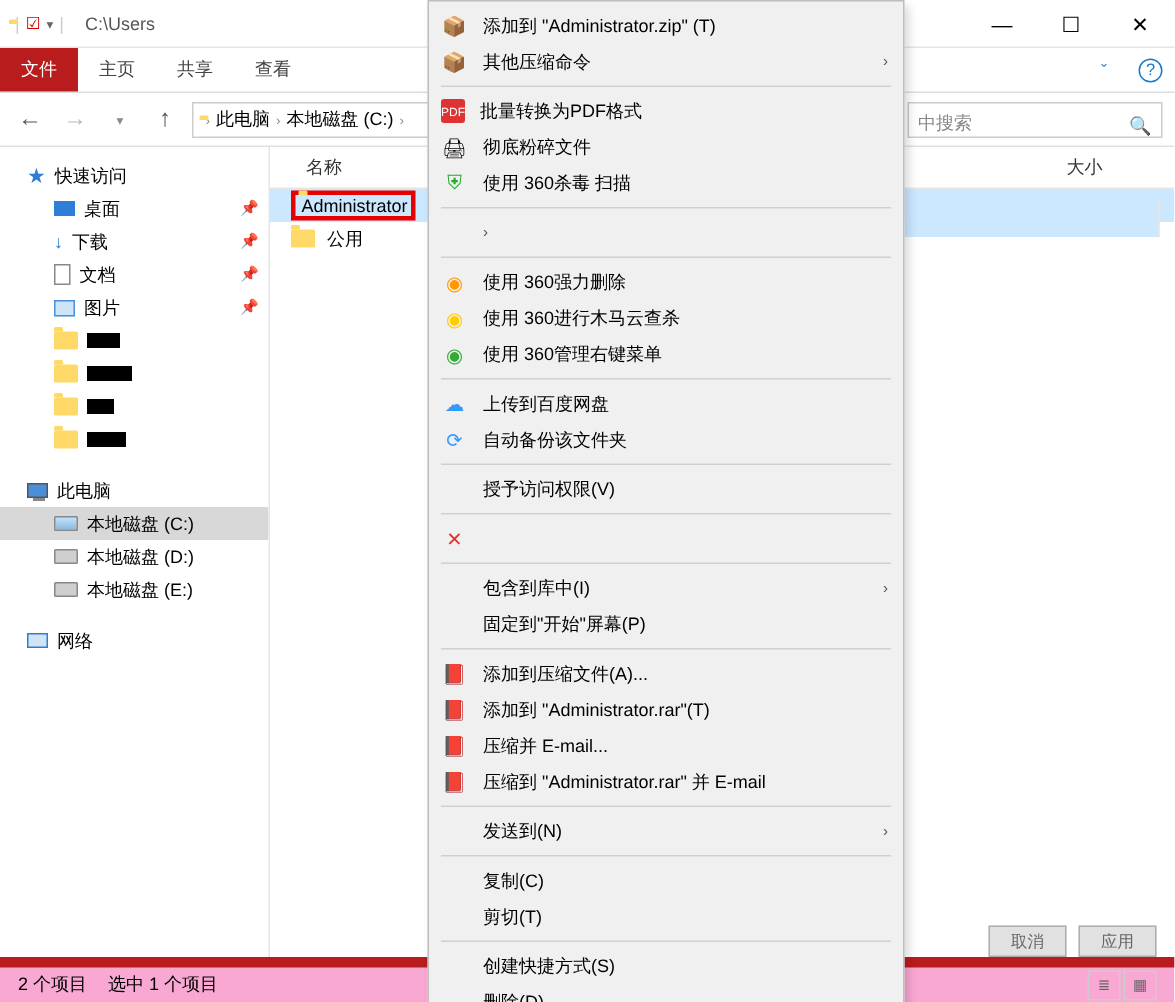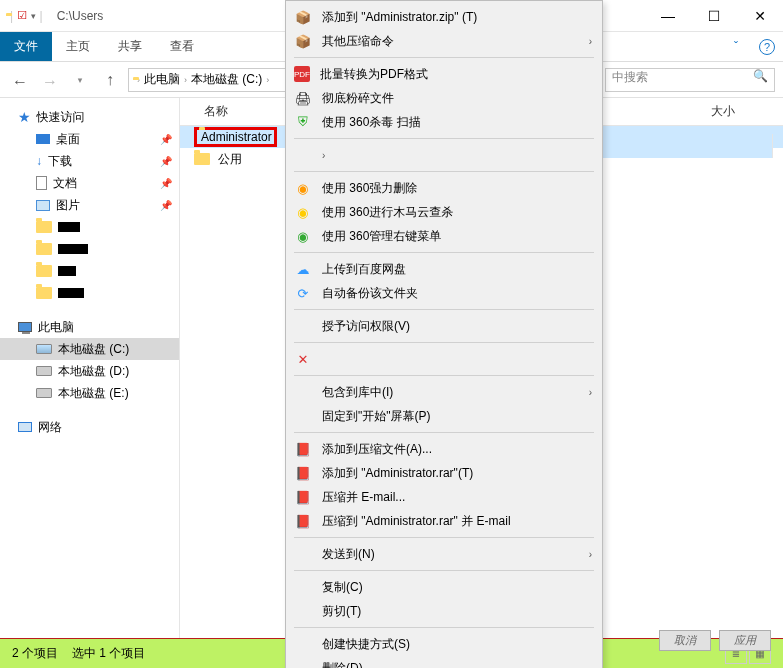--- a/index.html
+++ b/index.html
@@ -6,74 +6,74 @@
 body { width: 783px; height: 668px; background: #fff; overflow: hidden; position: relative; }
 
 .titlebar { height: 32px; display: flex; align-items: center; border-bottom: 1px solid #e5e5e5; }
 .titlebar .icons { display: flex; align-items: center; padding: 0 6px; gap: 4px; }
 .titlebar .path { flex: 1; color: #555; padding-left: 8px; }
 .titlebar .winctl { display: flex; }
 .titlebar .winctl div { width: 46px; height: 32px; display: flex; align-items: center; justify-content: center; font-size: 14px; }
 
 .ribbon { height: 30px; background: #fff; display: flex; align-items: stretch; border-bottom: 1px solid #ddd; }
 .ribbon .tab { padding: 0 14px; display: flex; align-items: center; color: #444; }
-.ribbon .tab.active { background: #0369a1; color: #fff; }
+.ribbon .tab.active { background: #b91c1c; color: #fff; }
 .ribbon .spacer { flex: 1; }
 .ribbon .help { width: 30px; display: flex; align-items: center; justify-content: center; color: #1979ca; }
 
 .navrow { height: 36px; display: flex; align-items: center; gap: 6px; padding: 0 8px; border-bottom: 1px solid #e1e1e1; }
 .navbtn { width: 24px; height: 24px; display: flex; align-items: center; justify-content: center; color: #555; }
 .navbtn .arr { font-size: 16px; }
 .navbtn.dis { color: #bbb; }
 .addr { flex: 1; height: 24px; border: 1px solid #ccc; display: flex; align-items: center; padding: 0 4px; gap: 4px; }
 .addr .crumb { display: flex; align-items: center; gap: 2px; }
 .addr .chev { color: #888; font-size: 9px; }
-.search { width: 170px; height: 24px; border: 1px solid #ccc; display: flex; align-items: flex-start; padding: 0 6px; color: #888; }
+.search { width: 170px; height: 24px; border: 1px solid #ccc; display: flex; align-items: flex-end; padding: 0 6px; color: #888; }
 .search .sicon { margin-left: auto; }
 
 .body { display: flex; height: 554px; }
 .sidebar { width: 180px; border-right: 1px solid #e5e5e5; padding: 8px 0; overflow: hidden; }
 .sidebar .item { display: flex; align-items: center; height: 22px; padding: 0 6px 0 18px; gap: 6px; }
 .sidebar .item.sub { padding-left: 36px; }
 .sidebar .item.sel { background: #d8d8d8; }
 .sidebar .pin { margin-left: auto; color: #888; font-size: 10px; }
 .sidebar .sep { height: 12px; }
 
 .listarea { flex: 1; position: relative; }
 .listhdr { height: 28px; display: flex; align-items: center; border-bottom: 1px solid #e5e5e5; }
 .listhdr .col { padding: 0 10px; color: #333; border-right: 1px solid transparent; }
 .listhdr .col.name { width: 300px; padding-left: 24px;}
 .listhdr .col.size { margin-left: auto; padding-right: 47px; }
 .row { height: 22px; display: flex; align-items: center; padding-left: 14px; gap: 6px; }
 .row.sel { background: #cce8ff; }
 .row .rname { padding-left: 2px; }
 .row .hl { border: 3px solid #e60000; padding: 0 2px; }
 
-.statusbar { position: absolute; bottom: 0; left: 0; right: 0; height: 30px; border-top: 1px solid #b91c1c; display: flex; align-items: center; padding: 0 12px; gap: 14px; background: #bef264; }
+.statusbar { position: absolute; bottom: 0; left: 0; right: 0; height: 30px; border-top: 7px solid #b91c1c; display: flex; align-items: center; padding: 0 12px; gap: 14px; background: #f9a8d4; }
 .statusbar .viewbtns { margin-left: auto; display: flex; gap: 2px; }
 .statusbar .viewbtns div { width: 22px; height: 20px; border: 1px solid #ccc; display:flex; align-items:center; justify-content:center; font-size:10px; color:#666;}
 
 .ctxmenu { position: absolute; left: 285px; top: 0; width: 318px; background: #f0f0f0; border: 1px solid #bdbdbd; box-shadow: 3px 3px 6px rgba(0,0,0,0.15); padding: 4px 0; }
 .ctxmenu .mi { height: 24px; display: flex; align-items: center; padding: 0 10px 0 8px; gap: 10px; position: relative; }
 .ctxmenu .mi .ic { width: 18px; height: 18px; display: flex; align-items: center; justify-content: center; font-size: 13px; }
 .ctxmenu .mi .lbl { flex: 1; color: #000; }
 .ctxmenu .mi .sub { color: #555; font-size: 10px; }
 .ctxmenu .msep { height: 1px; background: #d0d0d0; margin: 4px 8px; }
 
 .folder-ic { width:16px; height:12px; background:#ffd968; border-radius:1px; position:relative; }
 .folder-ic:before { content:""; position:absolute; top:-3px; left:0; width:6px; height:3px; background:#ffd968; border-radius:1px 1px 0 0;}
 .disk-ic { width:16px; height:10px; background:#cfcfcf; border:1px solid #888; border-radius:1px; }
 .disk-ic.c { background: linear-gradient(#bfe3ff,#8fb8d8); }
 .pc-ic { width:14px; height:10px; border:1px solid #555; background:#4a90d9; position:relative;}
 .pc-ic:after{content:"";position:absolute;bottom:-3px;left:3px;width:8px;height:2px;background:#888;}
 .star-ic { color:#2e7dd7; font-size:14px; }
 .net-ic { width:14px; height:10px; border:1px solid #2e7dd7; background:#d0e4f5; }
 
 .partial-row { position:absolute; left:603px; top:134px; width:170px; height:24px; background:#cce8ff; border-right:1px solid #e5e5e5; }
-.btnrow { position:absolute; right:12px; bottom:17px; display:flex; gap:8px;font-style:italic; }
+.btnrow { position:absolute; right:12px; bottom:30px; display:flex; gap:8px; }
 .btnrow div { border:1px solid #adadad; background:#e1e1e1; padding:2px 14px; color:#666; font-size:11px;}
 </style>
 </head>
 <body>
 
 <div class="titlebar">
   <div class="icons">
     <span><span class="folder-ic"></span></span>
     <span style="color:#ccc;">|</span>
     <span style="color:#c00;font-size:11px;">☑</span>

